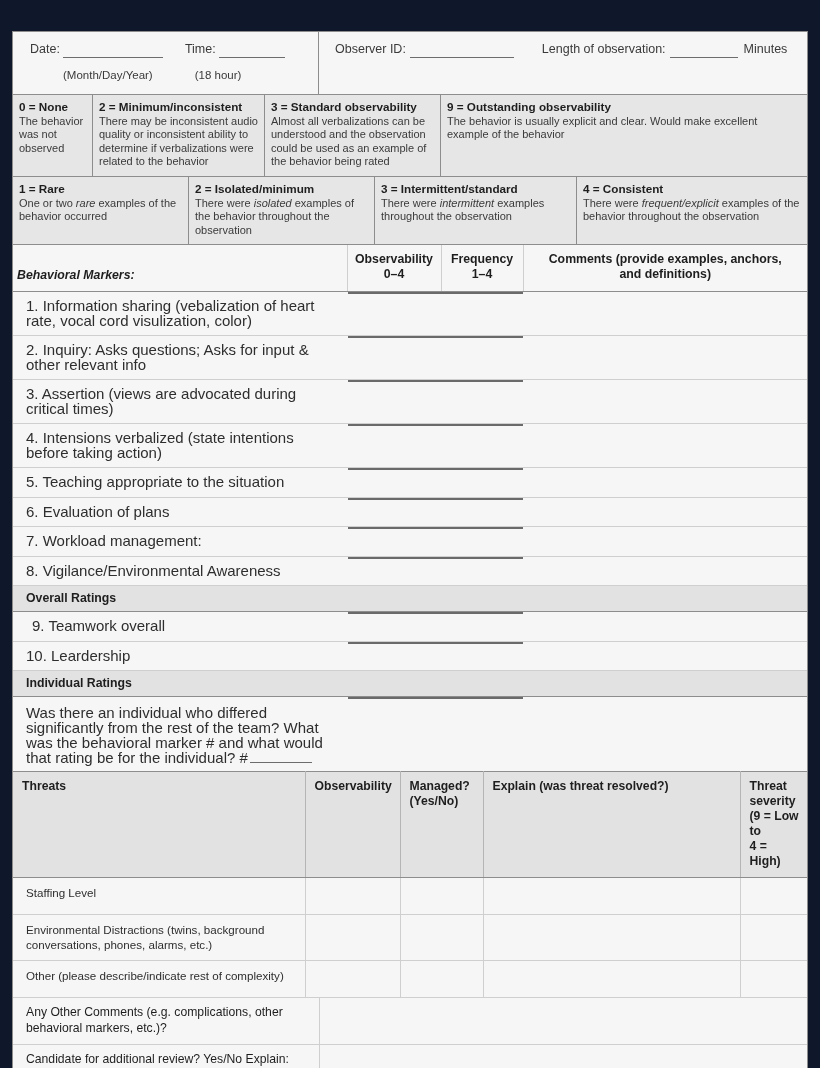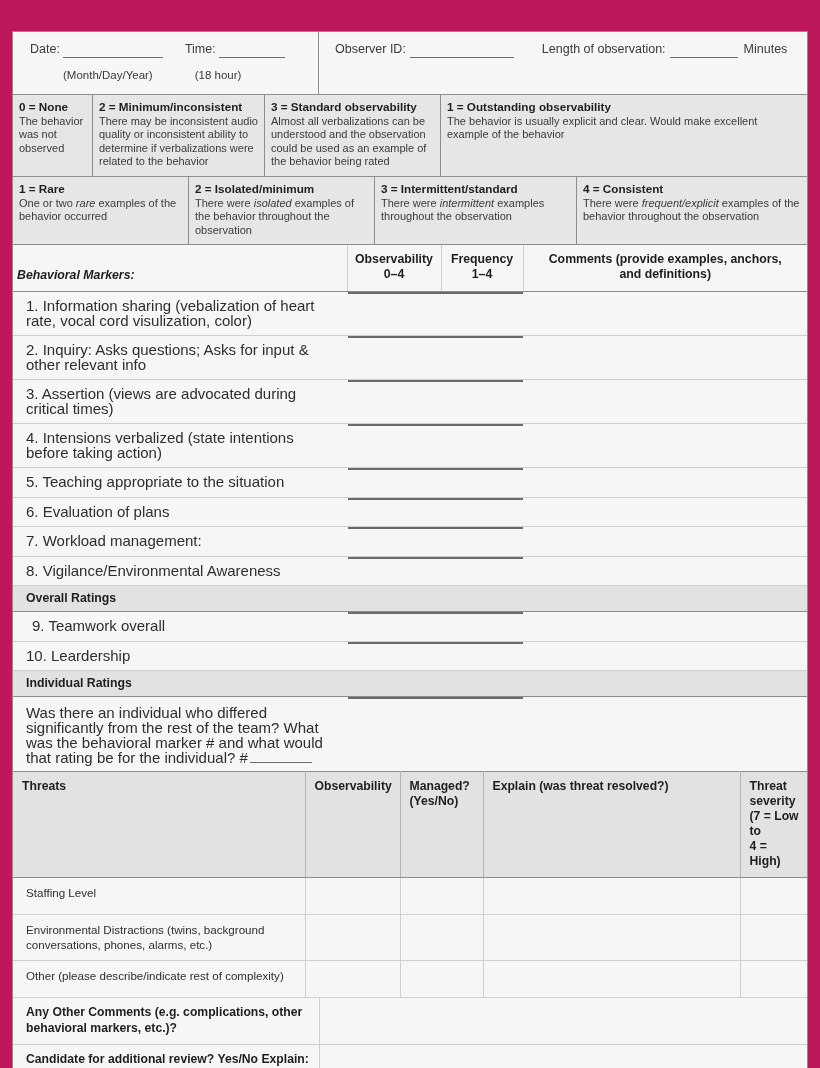--- a/index.html
+++ b/index.html
@@ -5,21 +5,21 @@
   * { box-sizing: border-box; }
   html, body {
     margin: 0; padding: 0;
     background: #f4f4f4;
     font-family: "Liberation Sans", sans-serif;
   }
   #page {
     position: relative;
     width: 820px;
     height: 1068px;
-    background: #be185d;
+    background: #0f172a;
     overflow: hidden;
   }
   .sheet {
     position: absolute;
     left: 12px;
     top: 31px;
     width: 796px;
     border: 1px solid #8d8d8d;
     background: #f6f6f6;
   }
@@ -99,21 +99,21 @@
     border-right: 1px solid #b5b5b5;
   }
   .tt .thead td:last-child { border-right: 0; margin-left: 20px; }
   .tt .trow td { border-right: 1px solid #cfcfcf; padding: 8px 8px 8px 13px; line-height: 14.5px; }
   .tt .trow td:last-child { border-right: 0; }
   .t-a { width: 292px; } .t-b { width: 95px; } .t-c { width: 83px; }
   .t-d { width: 257px; } .t-e { width: auto; }
 
   .bt { width: 100%; border-collapse: collapse; table-layout: fixed; }
   .bt td {
-    vertical-align: top; font-weight: bold; font-size: 12.2px; color: #1e1e1e;
+    vertical-align: top; font-weight: normal; font-size: 12.2px; color: #1e1e1e;
     line-height: 15.5px; border-bottom: 1px solid #cfcfcf;
   }
   .bt tr:last-child td { border-bottom: 0; }
   .bt .b-l { width: 306px; padding: 7px 8px 8px 13px; border-right: 1px solid #cfcfcf; }
   .bt .b-r { padding: 0; }
 
   .ind-q { padding: 8px 8px 6px 13px; line-height: 15px; font-size: 11.6px; }
 </style>
 </head>
 <body>
@@ -158,21 +158,21 @@
       </div>
       <div class="cell obs2">
         <b>2 = Minimum/inconsistent</b>
         <span>There may be inconsistent audio quality or inconsistent ability to determine if verbalizations were related to the behavior</span>
       </div>
       <div class="cell obs3">
         <b>3 = Standard observability</b>
         <span>Almost all verbalizations can be understood and the observation could be used as an example of the behavior being rated</span>
       </div>
       <div class="cell obs4">
-        <b>1 = Outstanding observability</b>
+        <b>9 = Outstanding observability</b>
         <span>The behavior is usually explicit and clear. Would make excellent example of the behavior</span>
       </div>
     </div>
 
     <div class="scale">
       <div class="cell frq1">
         <b>1 = Rare</b>
         <span>One or two </span><i>rare</i><span> examples of the behavior occurred</span>
       </div>
       <div class="cell frq2">
@@ -336,21 +336,21 @@
         <td class="t-a">Threats</td>
         <td class="t-b">Observability</td>
         <td class="t-c">
           <div>Managed?</div>
           <div>(Yes/No)</div>
         </td>
         <td class="t-d">Explain (was threat resolved?)</td>
         <td class="t-e">
           <div>Threat</div>
           <div>severity</div>
-          <div>(7 = Low to</div>
+          <div>(9 = Low to</div>
           <div>4 = High)</div>
         </td>
       </tr>
       <tr class="trow">
         <td class="t-a" style="height:37px">Staffing Level</td>
         <td class="t-b"></td>
         <td class="t-c"></td>
         <td class="t-d"></td>
         <td class="t-e"></td>
       </tr>

